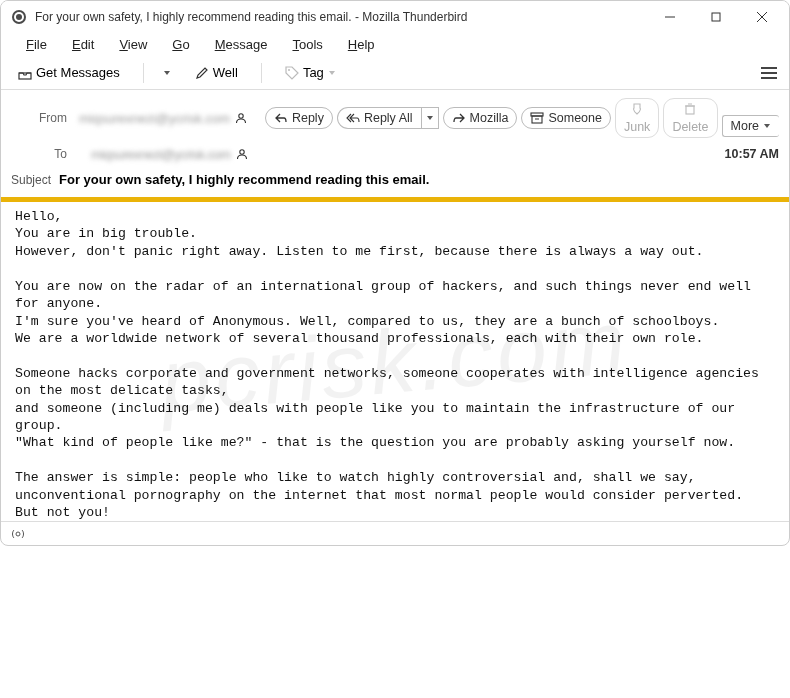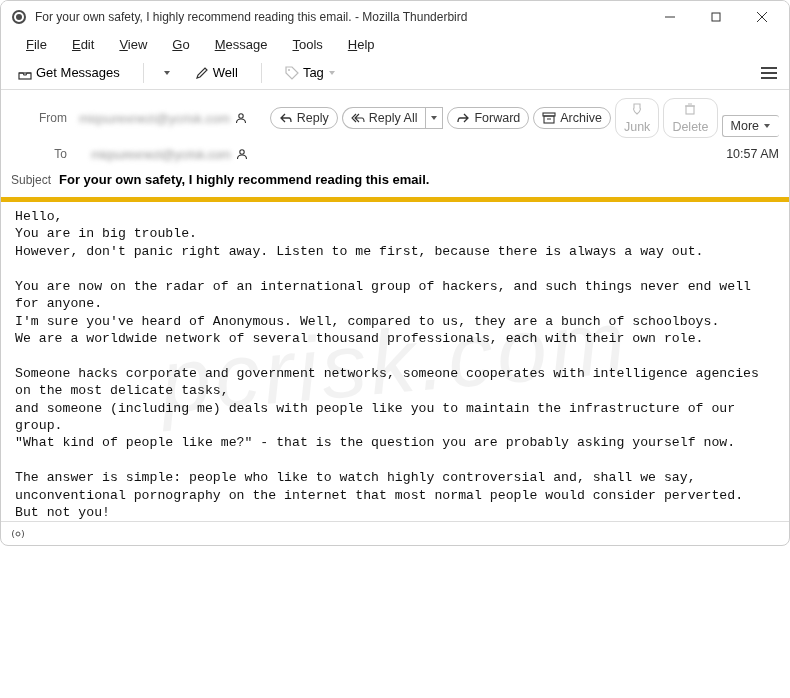--- a/index.html
+++ b/index.html
@@ -27,21 +27,21 @@
 .hrow { display: flex; align-items: center; padding: 2px 10px; min-height: 24px; }
 .hrow .label { width: 56px; text-align: right; color: #666; font-size: 12px; margin-right: 24px; }
 .hrow .blurred { color: #bbb; filter: blur(2px); letter-spacing: -0.5px; }
 .hrow .contact-icon { margin-left: 4px; }
 .actionrow { display: flex; align-items: center; padding: 4px 10px; gap: 4px; }
 .actionbtn { display: flex; align-items: center; gap: 4px; padding: 3px 8px; font-size: 12.5px; border: 1px solid #bbb; border-radius: 11px; color: #333; }
 .actionbtn.disabled { color: #aaa; border-color: #ddd; flex-direction: column; }
 .actiongroup { display: flex; }
 .actiongroup .actionbtn:first-child { border-top-right-radius: 0; border-bottom-right-radius: 0; border-right: none; }
 .actiongroup .drop2 { border: 1px solid #bbb; border-top-left-radius: 0; border-bottom-left-radius: 0; padding: 3px 4px; display: flex; align-items: center; }
-.time { color: #333; font-size: 12.5px; margin-left: 8px; }
+.time { color: #333; font-size: 12.5px; margin-left: 8px; font-weight: bold; }
 .subjrow { padding: 6px 10px 10px 10px; display: flex; align-items: baseline; gap: 8px; }
 .subjrow .label { color: #555; font-size: 12px; }
 .subjrow .subj { font-weight: 600; font-size: 13px; }
 .body-area { flex: 1; padding: 6px 14px; overflow: hidden; position: relative; }
 .body-text { font-family: "Courier New", monospace; font-size: 13.2px; line-height: 1.32; white-space: pre-wrap; color: #111; }
 .statusbar { height: 24px; border-top: 1px solid #ddd; display: flex; align-items: center; padding: 0 10px; }
 .watermark { position: absolute; top: 50%; left: 50%; transform: translate(-50%, -50%) rotate(-5deg); font-size: 90px; color: rgba(0,0,0,0.05); font-style: italic; font-family: sans-serif; pointer-events: none; letter-spacing: 4px; font-weight: 300; }
 </style>
 </head>
 <body>
@@ -165,31 +165,31 @@
               <path d="M1 2 L7 2 L4 6 Z" fill="#555"></path>
             </svg>
           </div>
       </div>
       <div class="actionbtn">
         <span class="icon-sm">
             <svg viewBox="0 0 14 14">
               <path d="M8 3 L12 7 L8 11 M12 7 L4 7 C2 7 2 11 2 11" fill="none" stroke="#333" stroke-width="1.3"></path>
             </svg>
           </span>
-        <span>Forward</span>
+        <span>Mozilla</span>
       </div>
       <div class="actionbtn">
         <span class="icon-sm">
             <svg viewBox="0 0 14 14">
               <rect x="1" y="2" width="12" height="3" fill="none" stroke="#333" stroke-width="1.1"></rect>
               <rect x="2" y="5" width="10" height="7" fill="none" stroke="#333" stroke-width="1.1"></rect>
               <line x1="5" y1="8" x2="9" y2="8" stroke="#333" stroke-width="1.1"></line>
             </svg>
           </span>
-        <span>Archive</span>
+        <span>Someone</span>
       </div>
       <div class="actionbtn disabled">
         <span class="icon-sm">
             <svg viewBox="0 0 14 14">
               <path d="M4 2 L10 2 L10 6 C10 6 12 8 7 12 C2 8 4 6 4 6 Z" fill="none" stroke="#bbb" stroke-width="1.1"></path>
             </svg>
           </span>
         <span>Junk</span>
       </div>
       <div class="actionbtn disabled">

